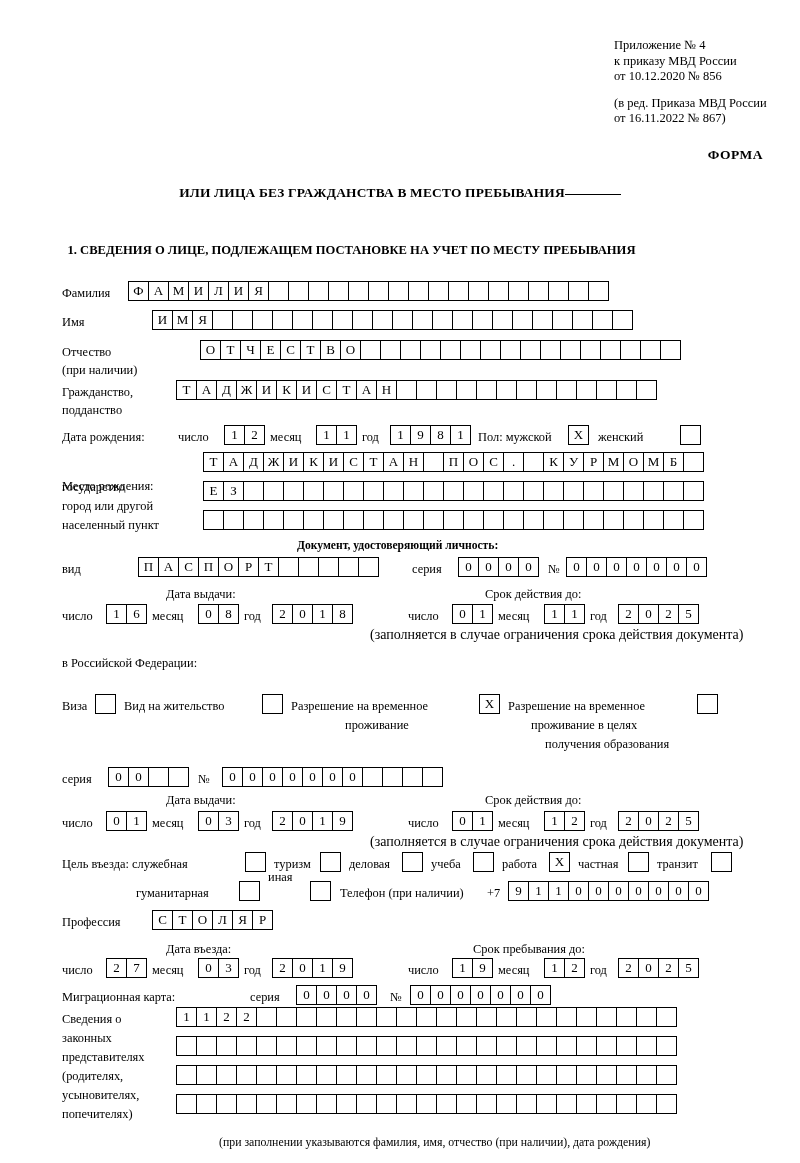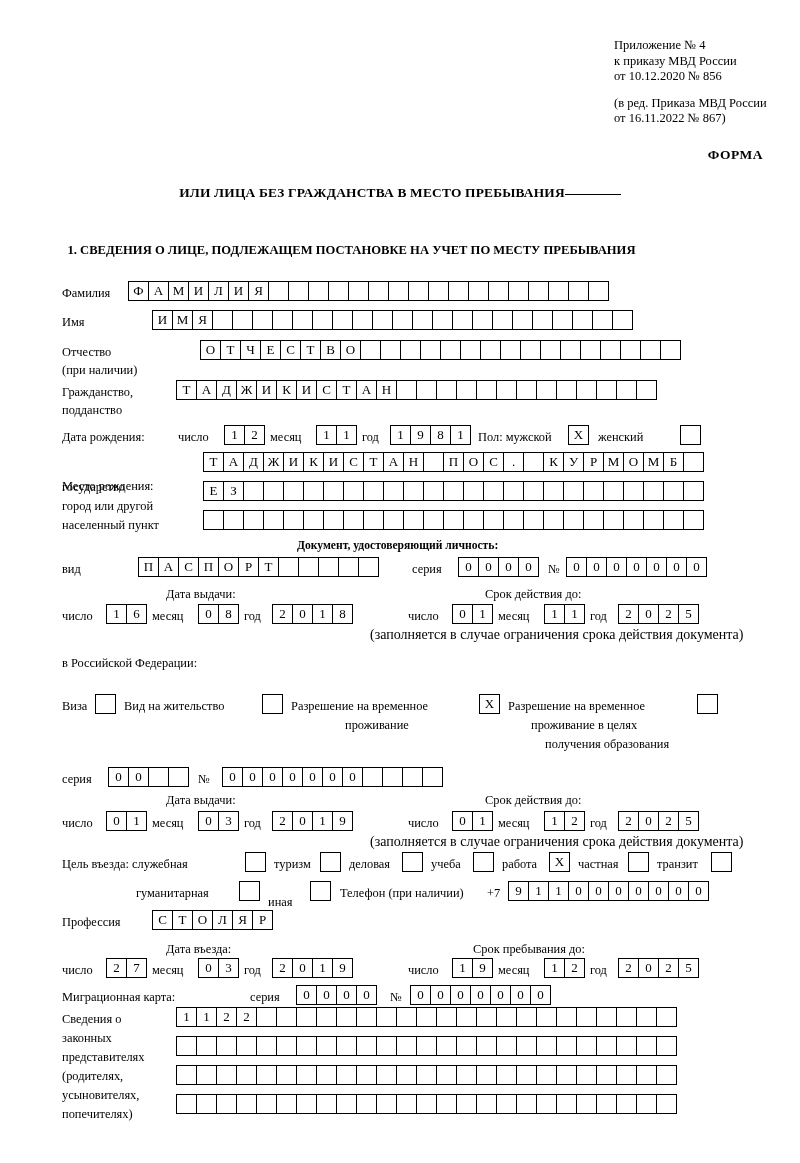--- a/index.html
+++ b/index.html
@@ -508,21 +508,21 @@
   <div class="box" style="top:852px; left:473px;"></div>
   <div class="t" style="top:857px; left:502px;">работа</div>
   <div class="box" style="top:852px; left:549px;">Х</div>
   <div class="t" style="top:857px; left:578px;">частная</div>
   <div class="box" style="top:852px; left:628px;"></div>
   <div class="t" style="top:857px; left:657px;">транзит</div>
   <div class="box" style="top:852px; left:711px;"></div>
 
   <div class="t" style="top:886px; left:136px;">гуманитарная</div>
   <div class="box" style="top:881px; left:239px;"></div>
-  <div class="t" style="top:870px; left:268px;margin-top:25px;">иная</div>
+  <div class="t" style="top:870px; left:268px;">иная</div>
   <div class="box" style="top:881px; left:310px;"></div>
   <div class="t" style="top:886px; left:340px;">Телефон (при наличии)</div>
   <div class="t" style="top:886px; left:487px;">+7</div>
   <div class="cells" style="top:881px; left:508px;">
       <div class="cell">9</div>
       <div class="cell">1</div>
       <div class="cell">1</div>
       <div class="cell">0</div>
       <div class="cell">0</div>
       <div class="cell">0</div>
@@ -707,14 +707,15 @@
       <div class="cell"></div>
       <div class="cell"></div>
       <div class="cell"></div>
       <div class="cell"></div>
       <div class="cell"></div>
       <div class="cell"></div>
       <div class="cell"></div>
       <div class="cell"></div>
     </div>
 
+  <div class="footnote" style="top:1135px; left:219px; font-size:11.8px;">(при заполнении указываются фамилия, имя, отчество (при наличии), дата рождения)</div>
 
 </div>
 
 </body></html>

